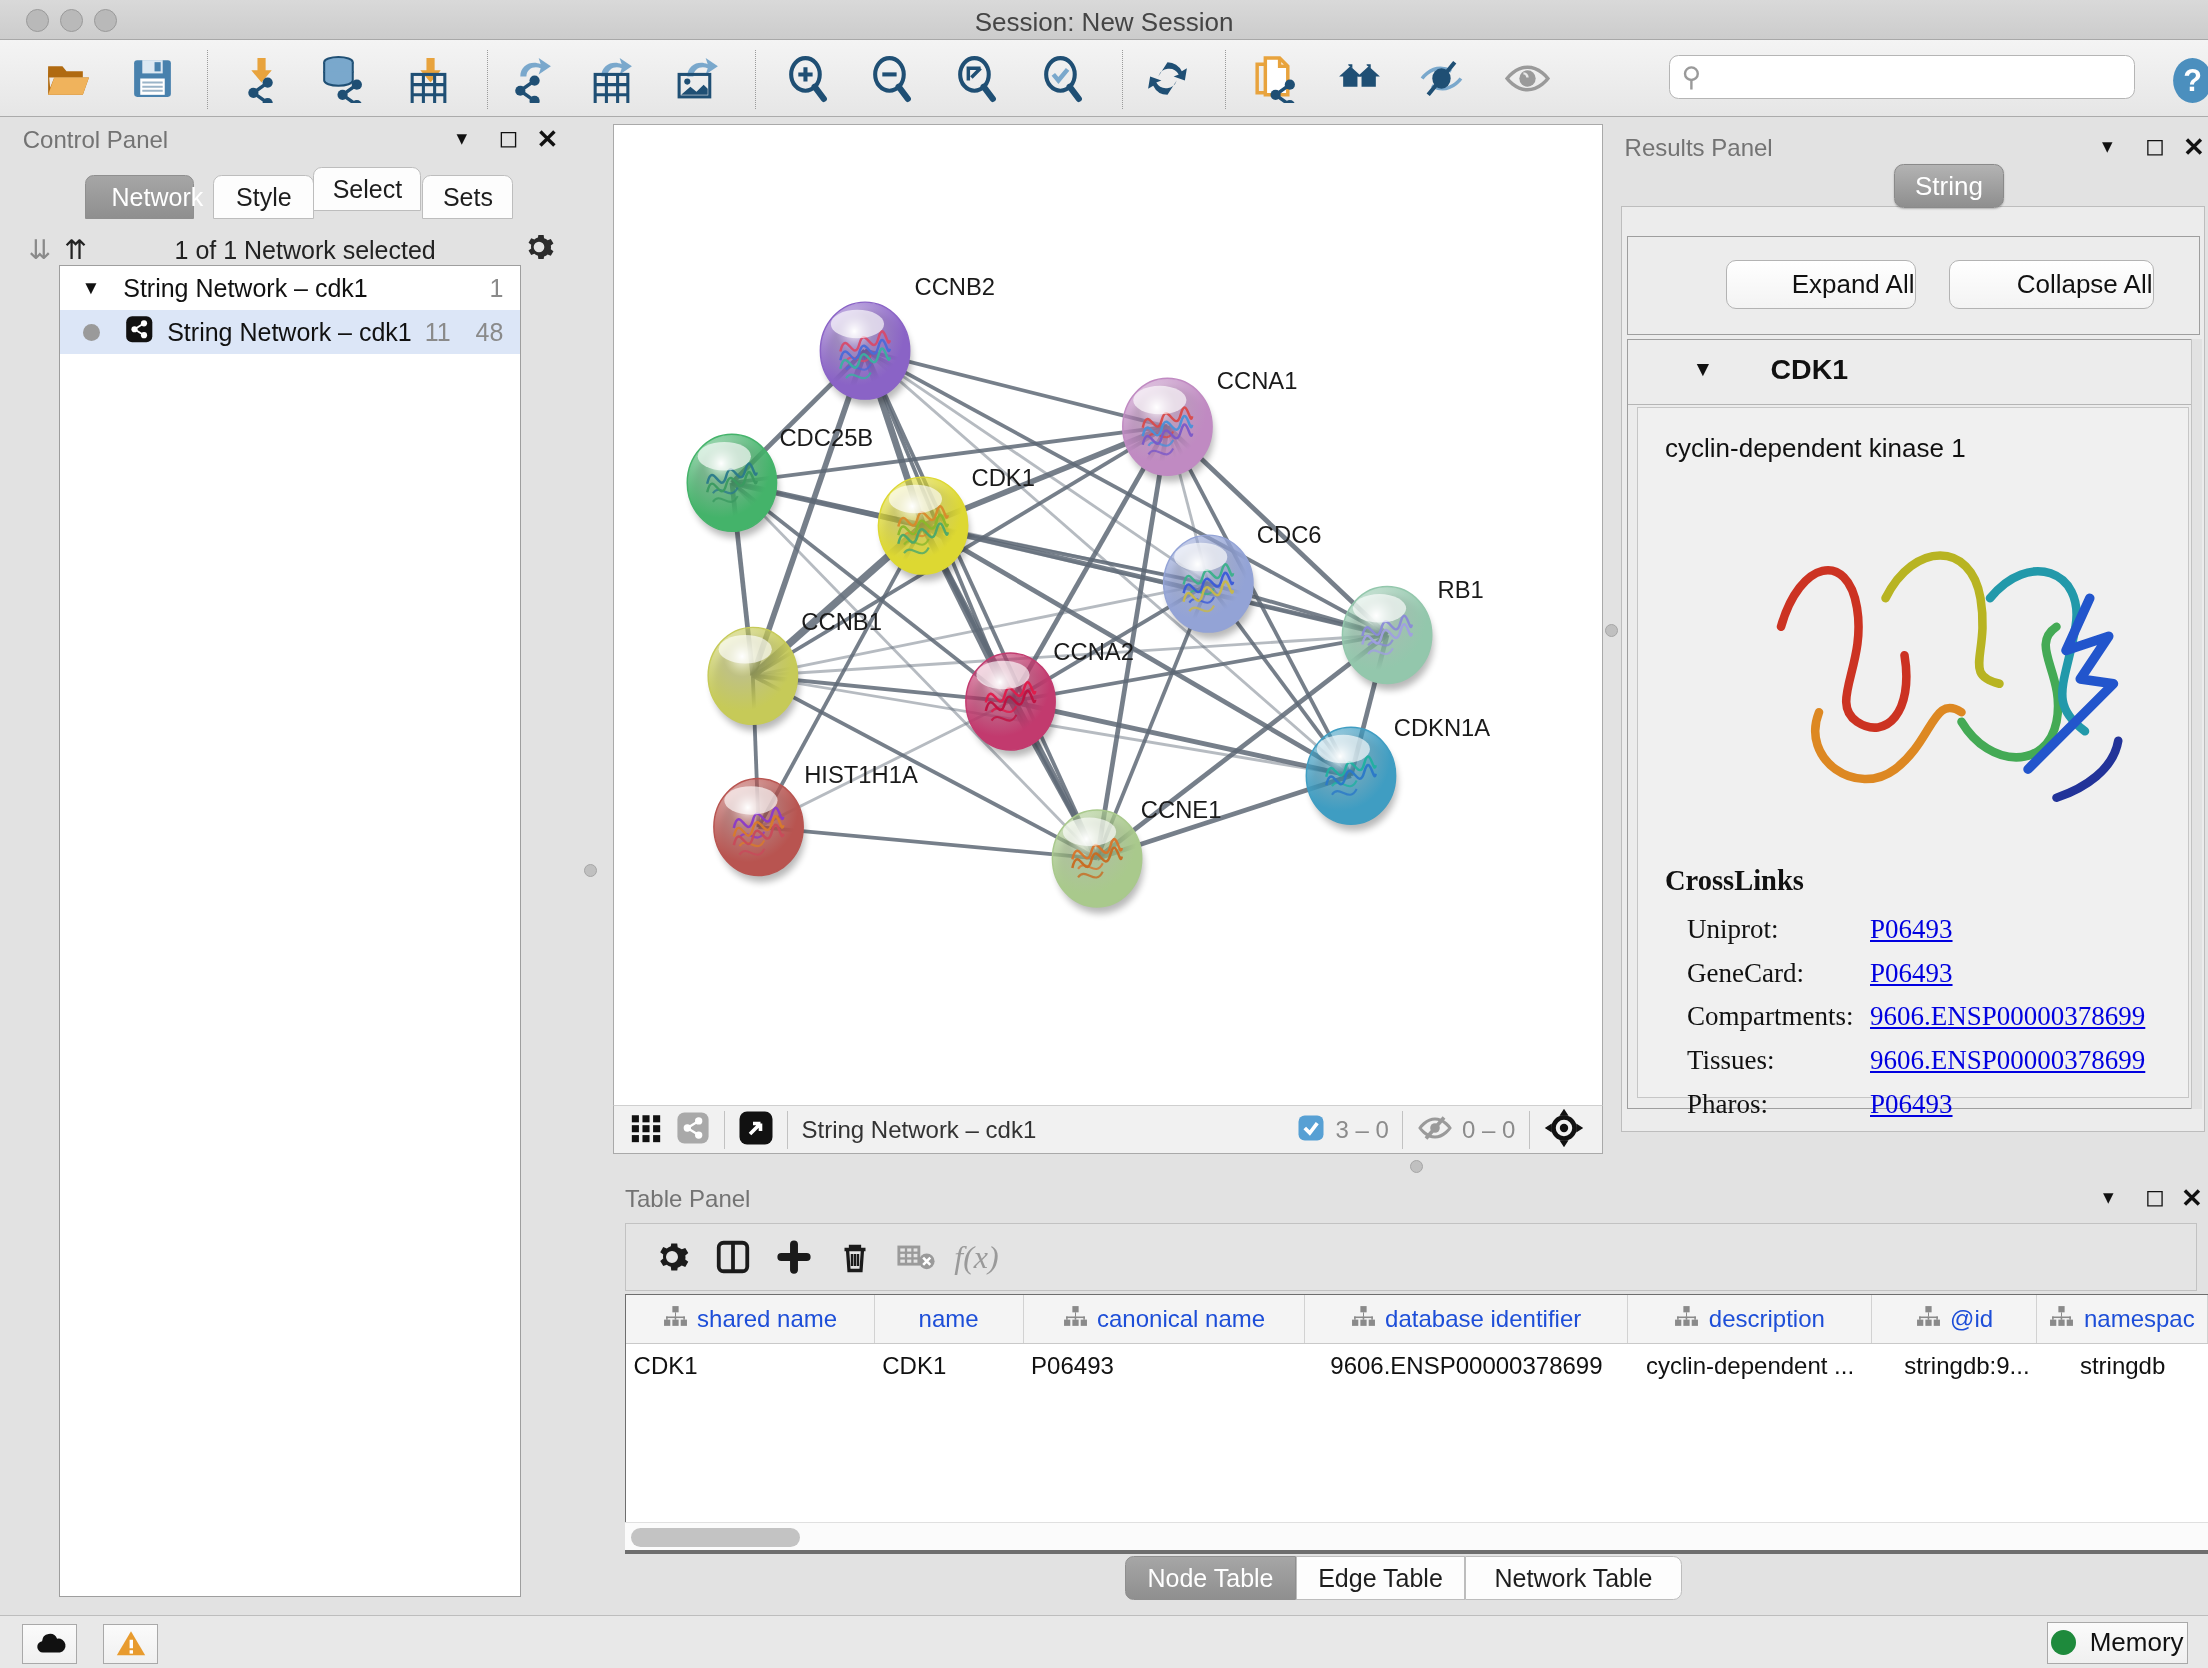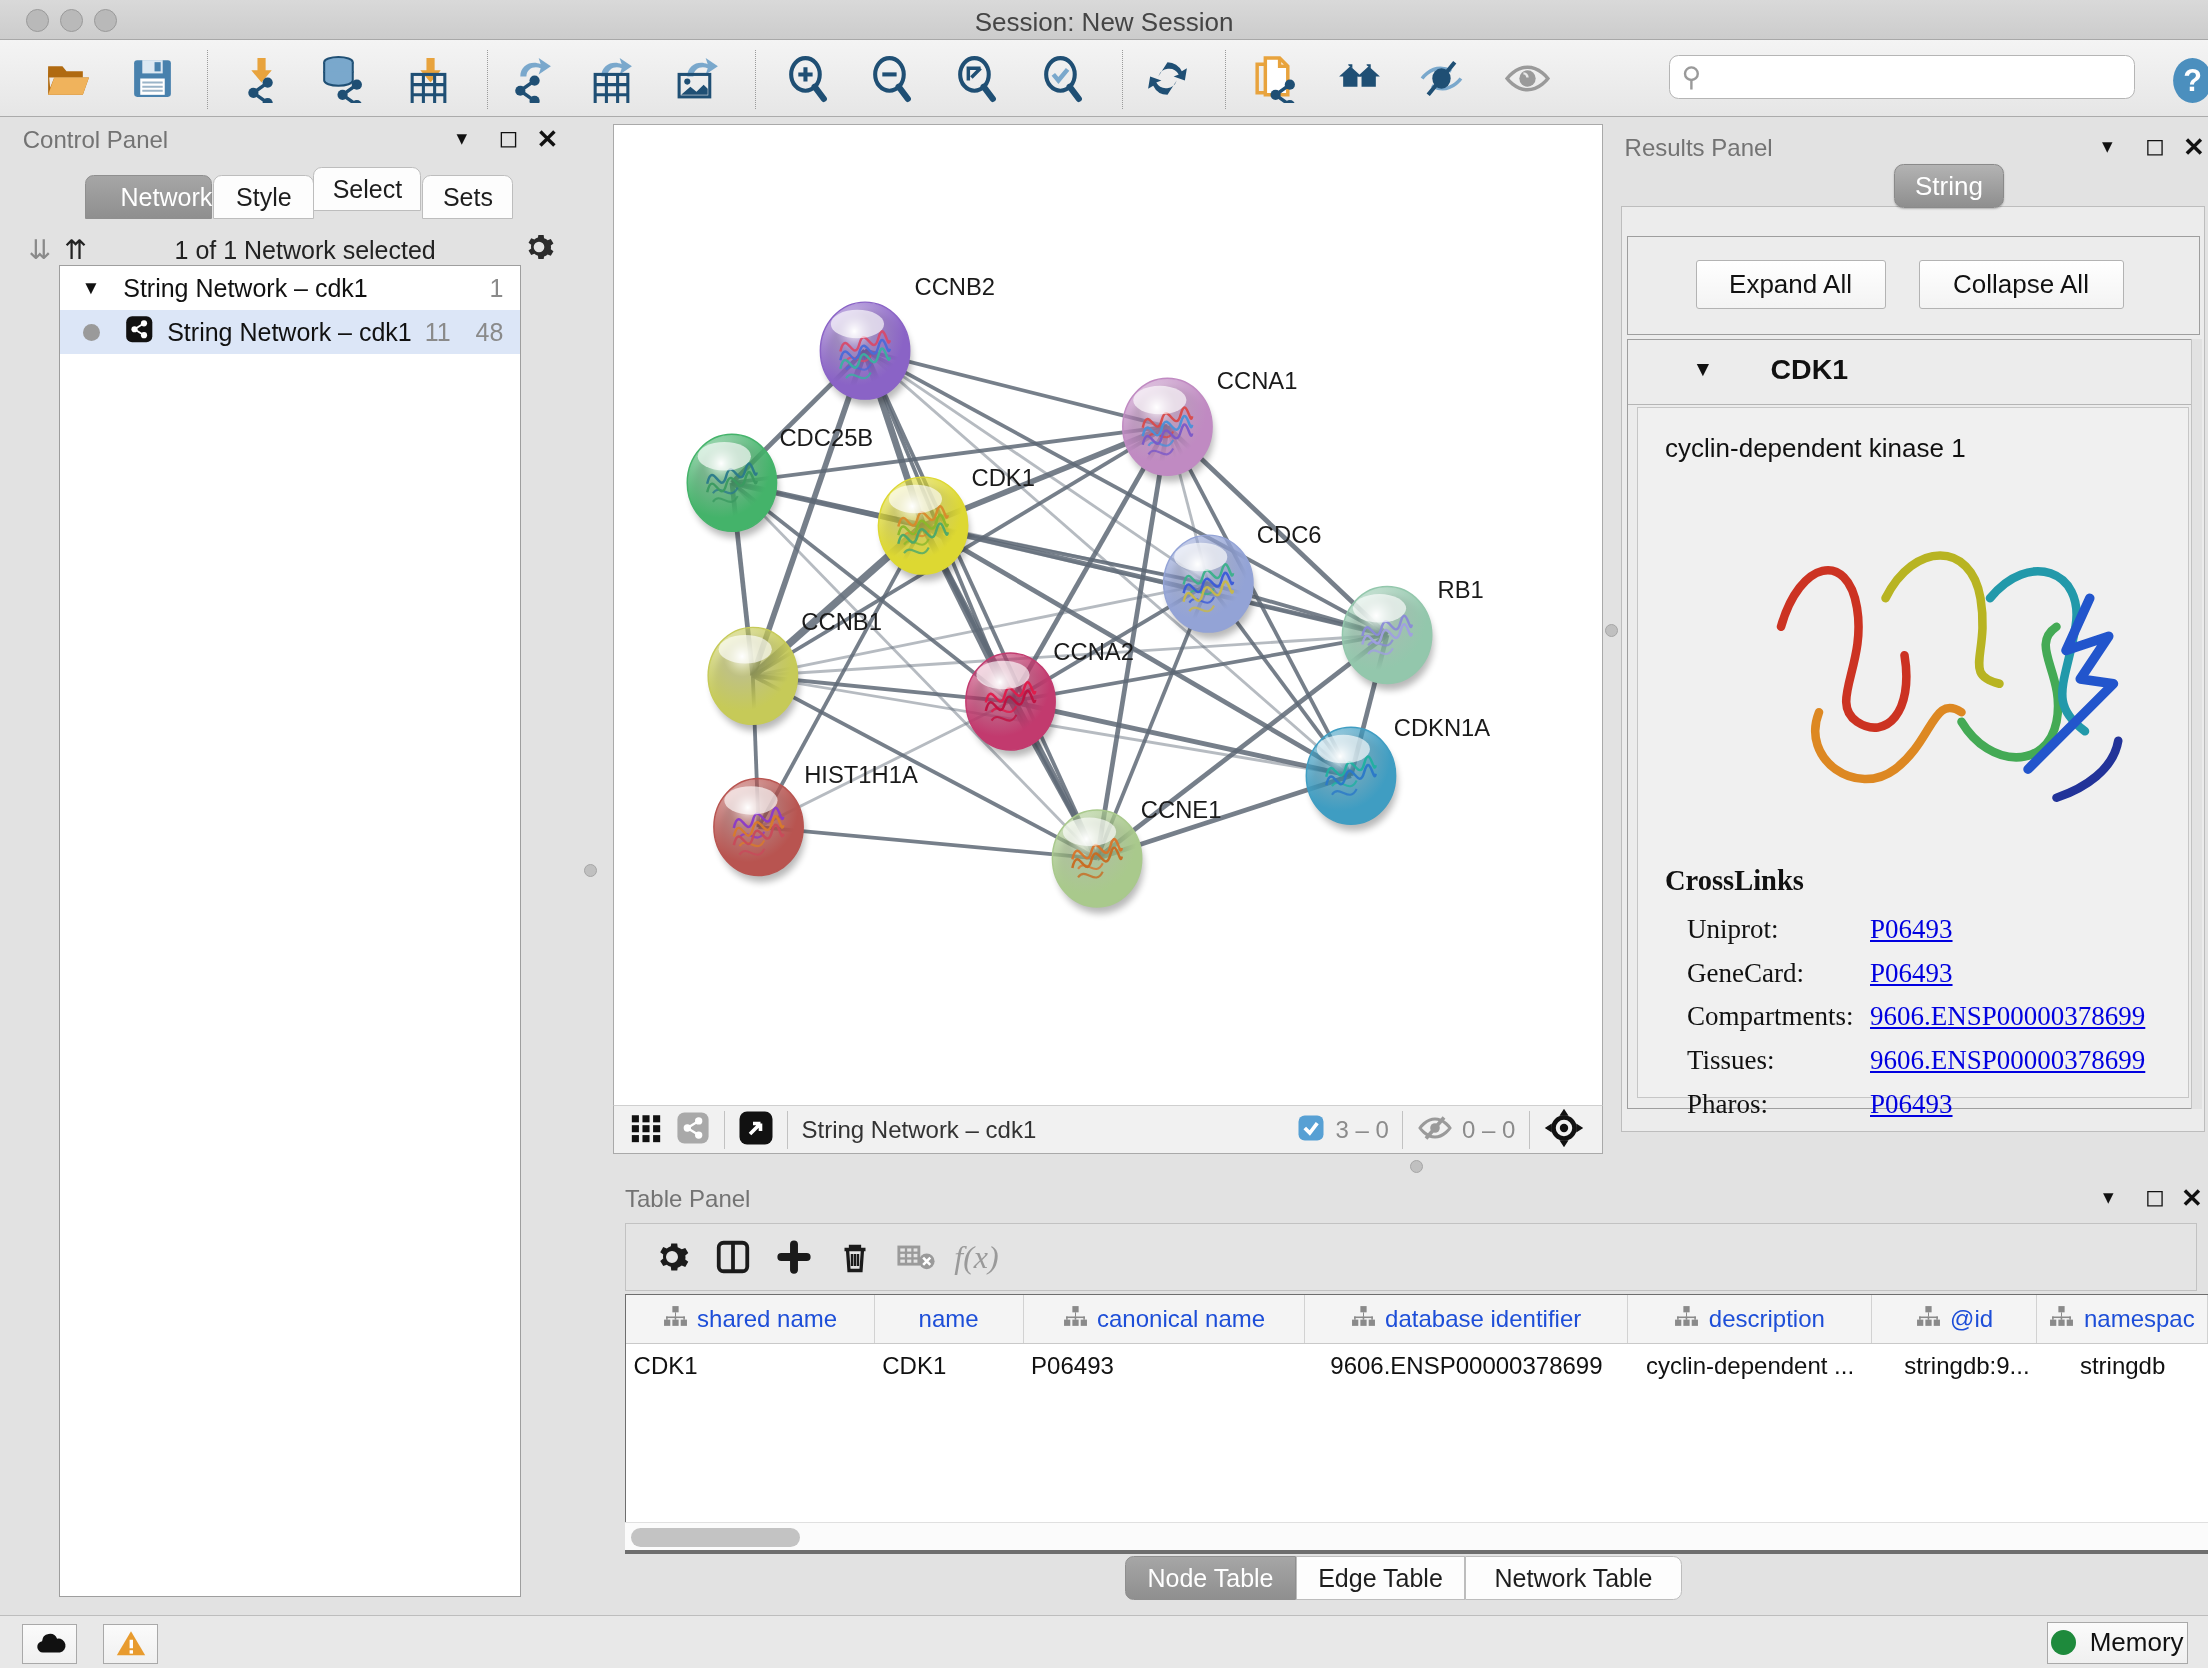--- a/index.html
+++ b/index.html
@@ -68,22 +68,22 @@
   
   .results { left:1617px; top:124px; width:592px; height:1008px; }
   .string-tab {
     background:linear-gradient(#b3b3b3,#8e8e8e); color:#fff; font-size:26px;
     border-radius:9.5px; display:flex; align-items:center; justify-content:center;
     border:1px solid #8a8a8a; box-shadow:0 1px 1.9px rgba(0,0,0,.25);margin-left:44px;
   }
   .res-outer { border:1px solid #bdbdbd; background:#ececec; }
   .res-box { border:1px solid #9e9e9e; background:#ececec; }
   .btn {
-    background:linear-gradient(#ffffff,#f3f3f3); border:1px solid #b3b3b3; border-radius:3px;
-    font-size:26px; color:#111; display:flex; align-items:center; justify-content:center;
+    background:linear-gradient(#ffffff,#f3f3f3); border:1px solid #b3b3b3; border-radius:10px;
+    font-size:26px; color:#111; display:flex; align-items:center; justify-content:flex-end;margin-left:30px;
   }
   .gene-head { font-size:28.5px; font-weight:bold; color:#111; }
   .gene-desc { font-size:26px; color:#111; }
   .serif { font-family:"Liberation Serif", serif; }
   .xl-label { font-size:27px; color:#111; }
   .xl-link { font-size:27px; color:#0000e0; text-decoration:underline; }
 
   
   .table-panel { left:602px; top:1168px; width:1606px; height:447px; }
   .tp-toolbar { background:#e4e4e4; border:1px solid #c2c2c2; display:flex; align-items:center; }
@@ -290,21 +290,21 @@
       </svg>
   </div>
 </div>
 
 <div class="abs control-panel">
   <div class="abs panel-title" style="left:11.4px; top:1.9px">Control Panel</div>
   <div class="abs" style="left:445px; top:1.9px; font-size:21px; color:#111">▾</div>
   <div class="abs" style="left:487px; top:0px; font-size:24px; color:#111">◻</div>
   <div class="abs" style="left:525px; top:0px; font-size:26px; font-weight:bold; color:#111">✕</div>
   <div id="cp-tabs">
-      <div class="abs tab sel" style="left: 74px; top: 51px; width: 127px; padding-left: 35px;">
+      <div class="abs tab sel" style="left: 74px; top: 51px; width: 109px; padding-left: 35px;">
         <span>Network</span>
       </div>
       <div class="abs tab" style="left: 202px; top: 51px; width: 101px;">
         <span>Style</span>
       </div>
       <div class="abs tab" style="left: 302px; top: 43px; width: 108px;">
         <span>Select</span>
       </div>
       <div class="abs tab" style="left: 411px; top: 51px; width: 91px;">
         <span>Sets</span>

